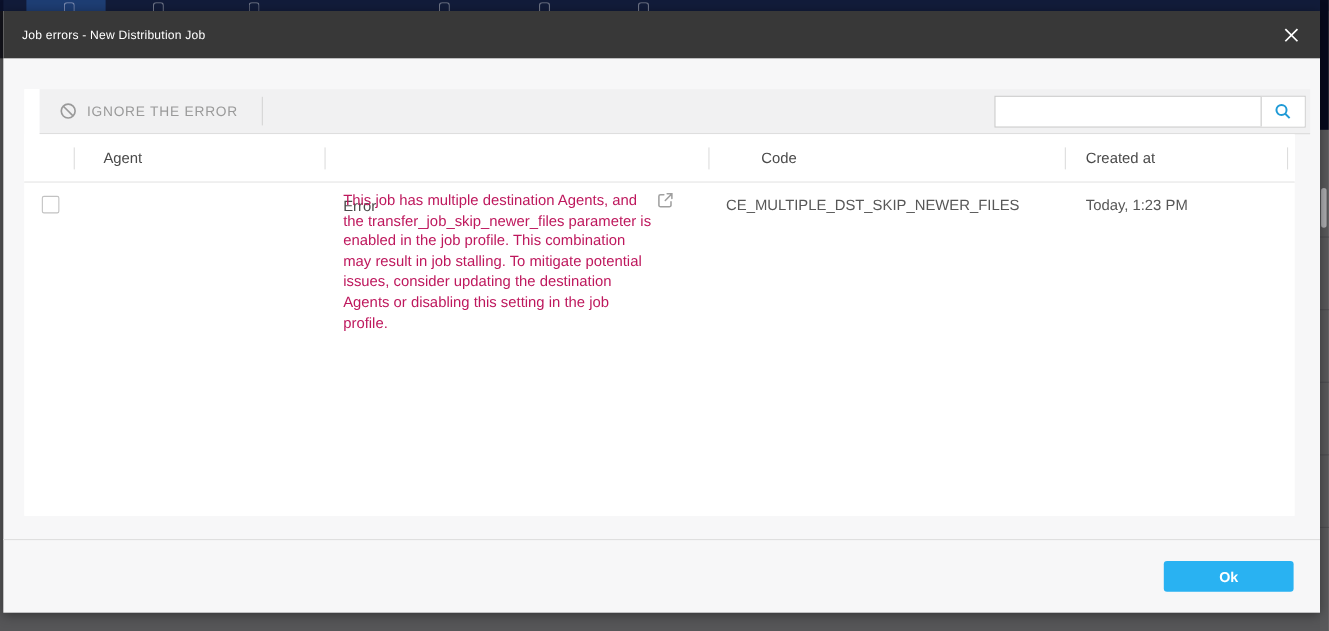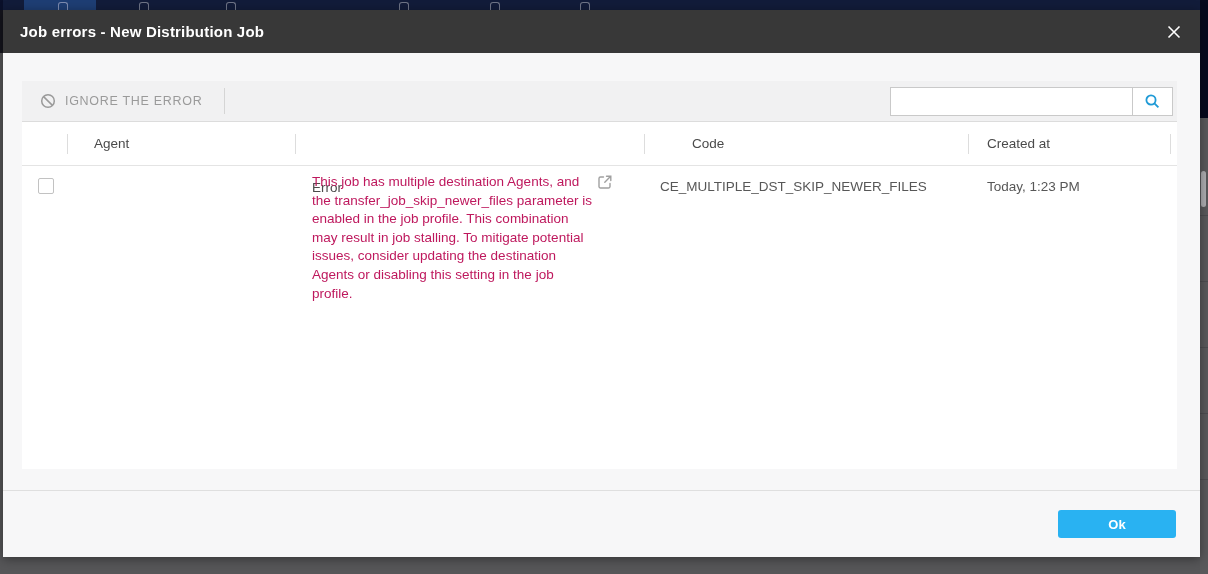--- a/index.html
+++ b/index.html
@@ -18,27 +18,27 @@
   .right-strip .navy { position:absolute; left:0; top:0; width:8px; height:118px; background:#06091d; }
   .right-strip .line { position:absolute; left:0; width:8px; height:1px; background:#4d4d50; }
   .right-strip .thumb { position:absolute; left:1px; top:171px; width:5px; height:36px; background:#aeaeb1; border-radius:2.5px; }
   .left-dark { position:absolute; left:0; top:10px; width:3px; height:43px; background:#14141c; }
 
   
   .modal { position:absolute; left:3px; top:10px; width:1197px; height:547px; background:#f7f7f8;
            box-shadow:0 2px 10px rgba(0,0,0,.4); }
   .modal-header { position:absolute; left:0; top:0; right:0; height:43px; background:#383838;
                   display:flex; align-items:center; }
-  .modal-title { color:#ffffff; font-size:15px; font-weight:700; margin-left:17px; letter-spacing:.2px; }
+  .modal-title { color:#ffffff; font-size:11px; font-weight:400; margin-left:17px; letter-spacing:.2px; }
   .close-btn { position:absolute; right:18px; top:14px; width:16px; height:16px; cursor:pointer; }
 
   
   .panel { position:absolute; left:19px; top:71px; width:1155px; height:388px; background:#ffffff;
            border:0; }
-  .toolbar { position:absolute; left:0; top:0; width:1155px; height:41px; background:#f1f1f2;
+  .toolbar { position:absolute; left:14px; top:0; width:1155px; height:41px; background:#f1f1f2;
              border-bottom:1px solid #dcdcdc; display:flex; align-items:center; }
   .tb-btn { display:flex; align-items:center; gap:9px; color:#9a9a9a; font-size:12.5px;
             letter-spacing:.7px; font-weight:500; cursor:pointer; }
   .tb-btn.first { margin-left:18px; }
   .tb-sep { width:1px; height:26px; background:#d5d5d5; margin:0 21px 0 22px; }
   .search-wrap { position:absolute; right:4px; top:6px; width:283px; height:29px;
                  background:#ffffff; border:1px solid #c9c9c9; display:flex; }
   .search-input { flex:1; border:none; outline:none; font-size:13px; padding:0 8px;
                   font-family:"Liberation Sans", sans-serif; color:#555; background:transparent; }
   .search-btn { width:40px; border-left:1px solid #c9c9c9; background:#ffffff; display:flex;

